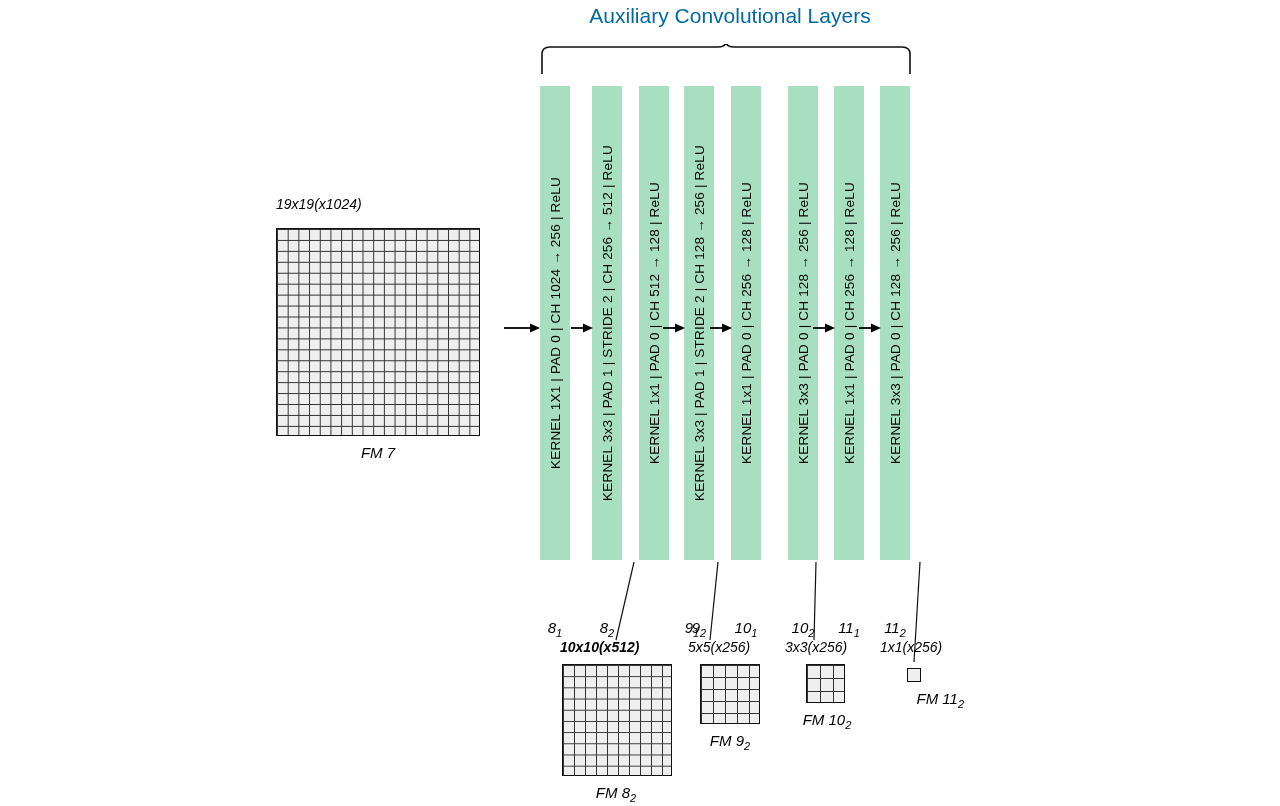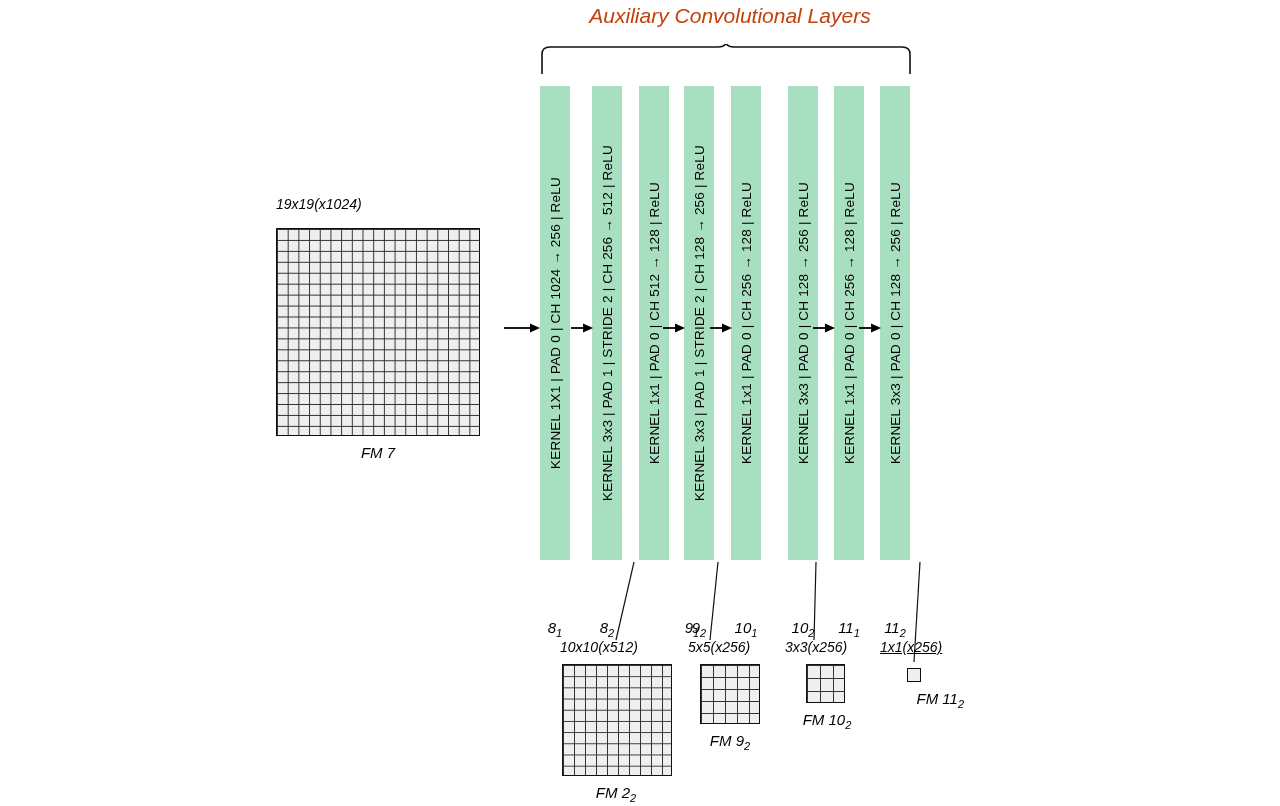--- a/index.html
+++ b/index.html
@@ -22,23 +22,22 @@
     height: 806px;
   }
 
   
   .title {
     position: absolute;
     left: 520px;
     top: 4px;
     width: 420px;
     text-align: center;
-    font-style: italic;
     font-size: 21px;
-    color: #c2410c;
+    color: #0369a1;
     white-space: nowrap;
   }
 
   
   .brace {
     position: absolute;
     left: 540px;
     top: 44px;
     width: 372px;
     height: 32px;
@@ -219,28 +218,28 @@
   <svg class="leader" style="left:700px; top:562px; width:32px; height:82px;" viewBox="0 0 32 82">
     <line x1="18" y1="0" x2="10" y2="78" stroke="#111" stroke-width="1.2"></line>
   </svg>
   <svg class="leader" style="left:800px; top:562px; width:32px; height:82px;" viewBox="0 0 32 82">
     <line x1="16" y1="0" x2="14" y2="78" stroke="#111" stroke-width="1.2"></line>
   </svg>
   <svg class="leader" style="left:900px; top:562px; width:32px; height:108px;" viewBox="0 0 32 108">
     <line x1="20" y1="0" x2="14" y2="100" stroke="#111" stroke-width="1.2"></line>
   </svg>
 
-  <div class="grid-label" style="left:560px; top:639px; width:112px;">10x10(x512)</div>
+  <div class="grid-label" style="left:560px; top:639px; width:112px;font-weight:bold;">10x10(x512)</div>
   <div class="grid" style="left:562px; top:664px; width:110px; height:112px;
               background-image:
                 linear-gradient(to right, #333 1px, transparent 1px),
                 linear-gradient(to bottom, #333 1px, transparent 1px);
               background-size: 11px 11.2px;"></div>
   <div class="grid-caption" style="left:560px; top:784px; width:112px;">
-    <span>FM 2</span><sub>2</sub>
+    <span>FM 8</span><sub>2</sub>
   </div>
 
   <div class="grid-label" style="left:688px; top:639px; width:84px;">5x5(x256)</div>
   <div class="grid" style="left:700px; top:664px; width:60px; height:60px;
               background-image:
                 linear-gradient(to right, #333 1px, transparent 1px),
                 linear-gradient(to bottom, #333 1px, transparent 1px);
               background-size: 12px 12px;"></div>
   <div class="grid-caption" style="left:688px; top:732px; width:84px;">
     <span>FM 9</span><sub>2</sub>
@@ -249,19 +248,19 @@
   <div class="grid-label" style="left:785px; top:639px; width:84px;">3x3(x256)</div>
   <div class="grid" style="left:806px; top:664px; width:39px; height:39px;
               background-image:
                 linear-gradient(to right, #333 1px, transparent 1px),
                 linear-gradient(to bottom, #333 1px, transparent 1px);
               background-size: 13px 13px;"></div>
   <div class="grid-caption" style="left:785px; top:711px; width:84px;">
     <span>FM 10</span><sub>2</sub>
   </div>
 
-  <div class="grid-label" style="left:880px; top:639px; width:84px;text-decoration:underline;">1x1(x256)</div>
+  <div class="grid-label" style="left:880px; top:639px; width:84px;">1x1(x256)</div>
   <div class="grid" style="left:907px; top:668px; width:14px; height:14px; background-image:none;"></div>
   <div class="grid-caption" style="left:880px; top:690px; width:84px;text-align:right;">
     <span>FM 11</span><sub>2</sub>
   </div>
 
 </div>
 
 </body></html>

